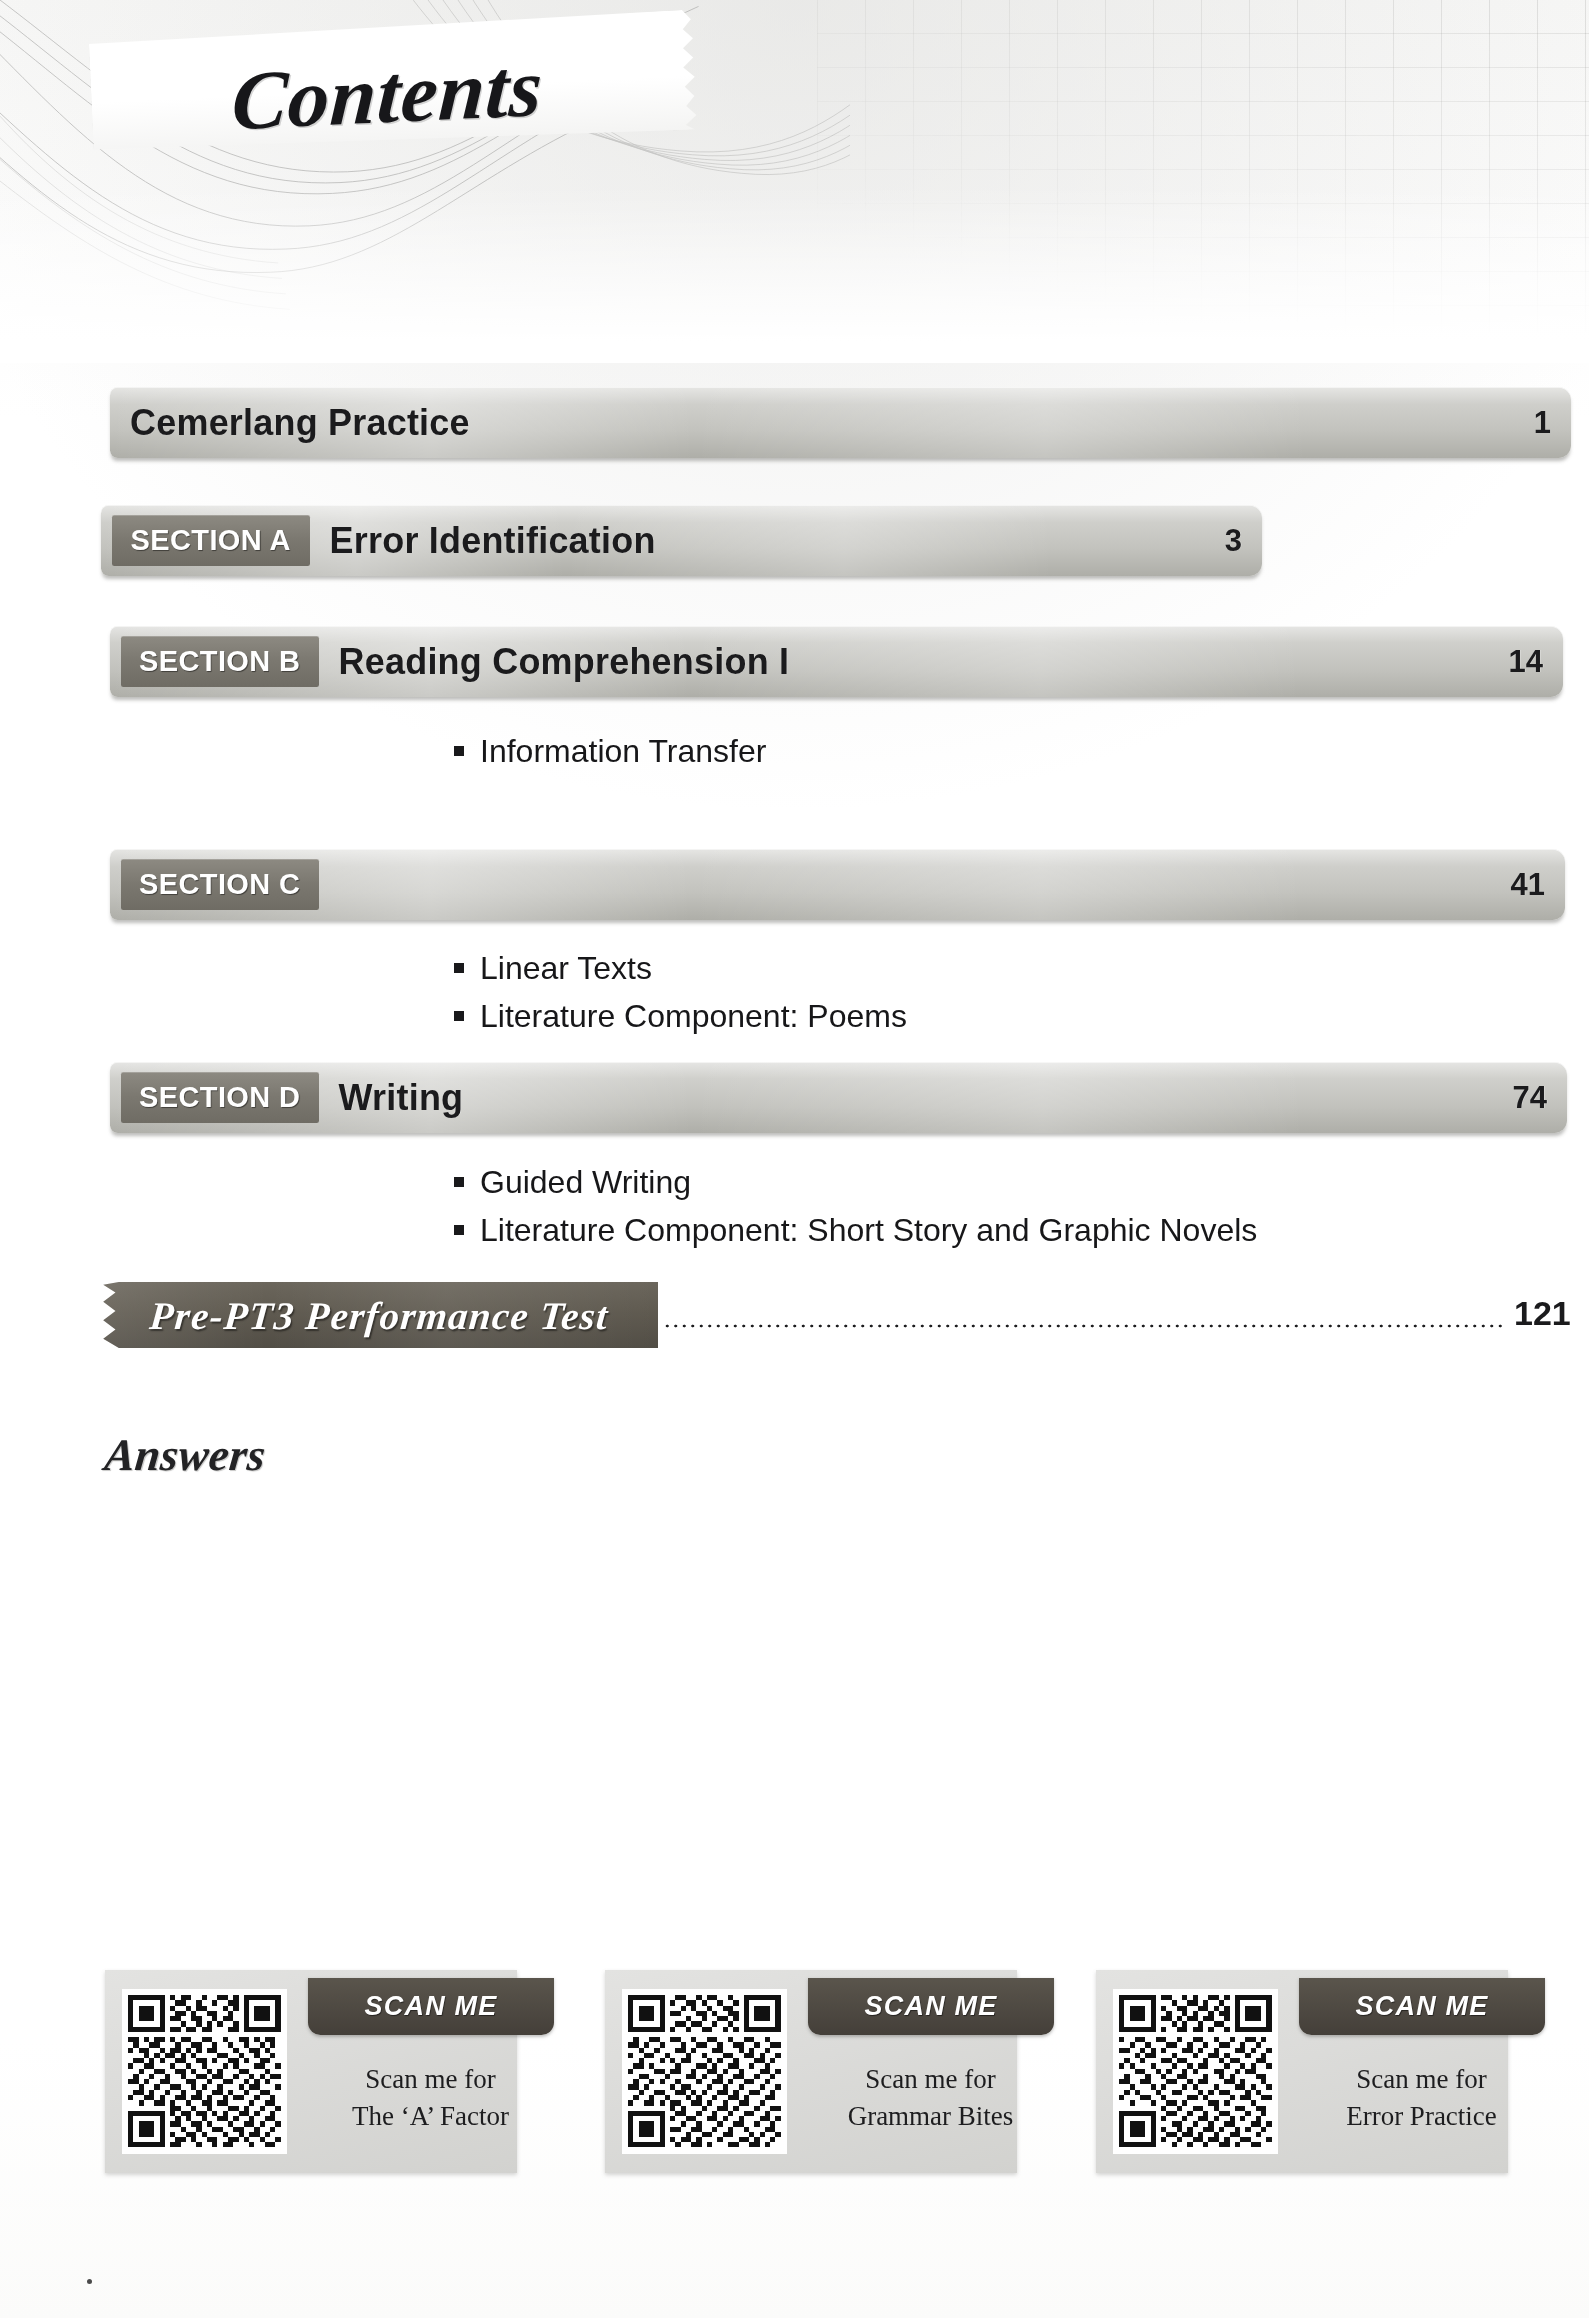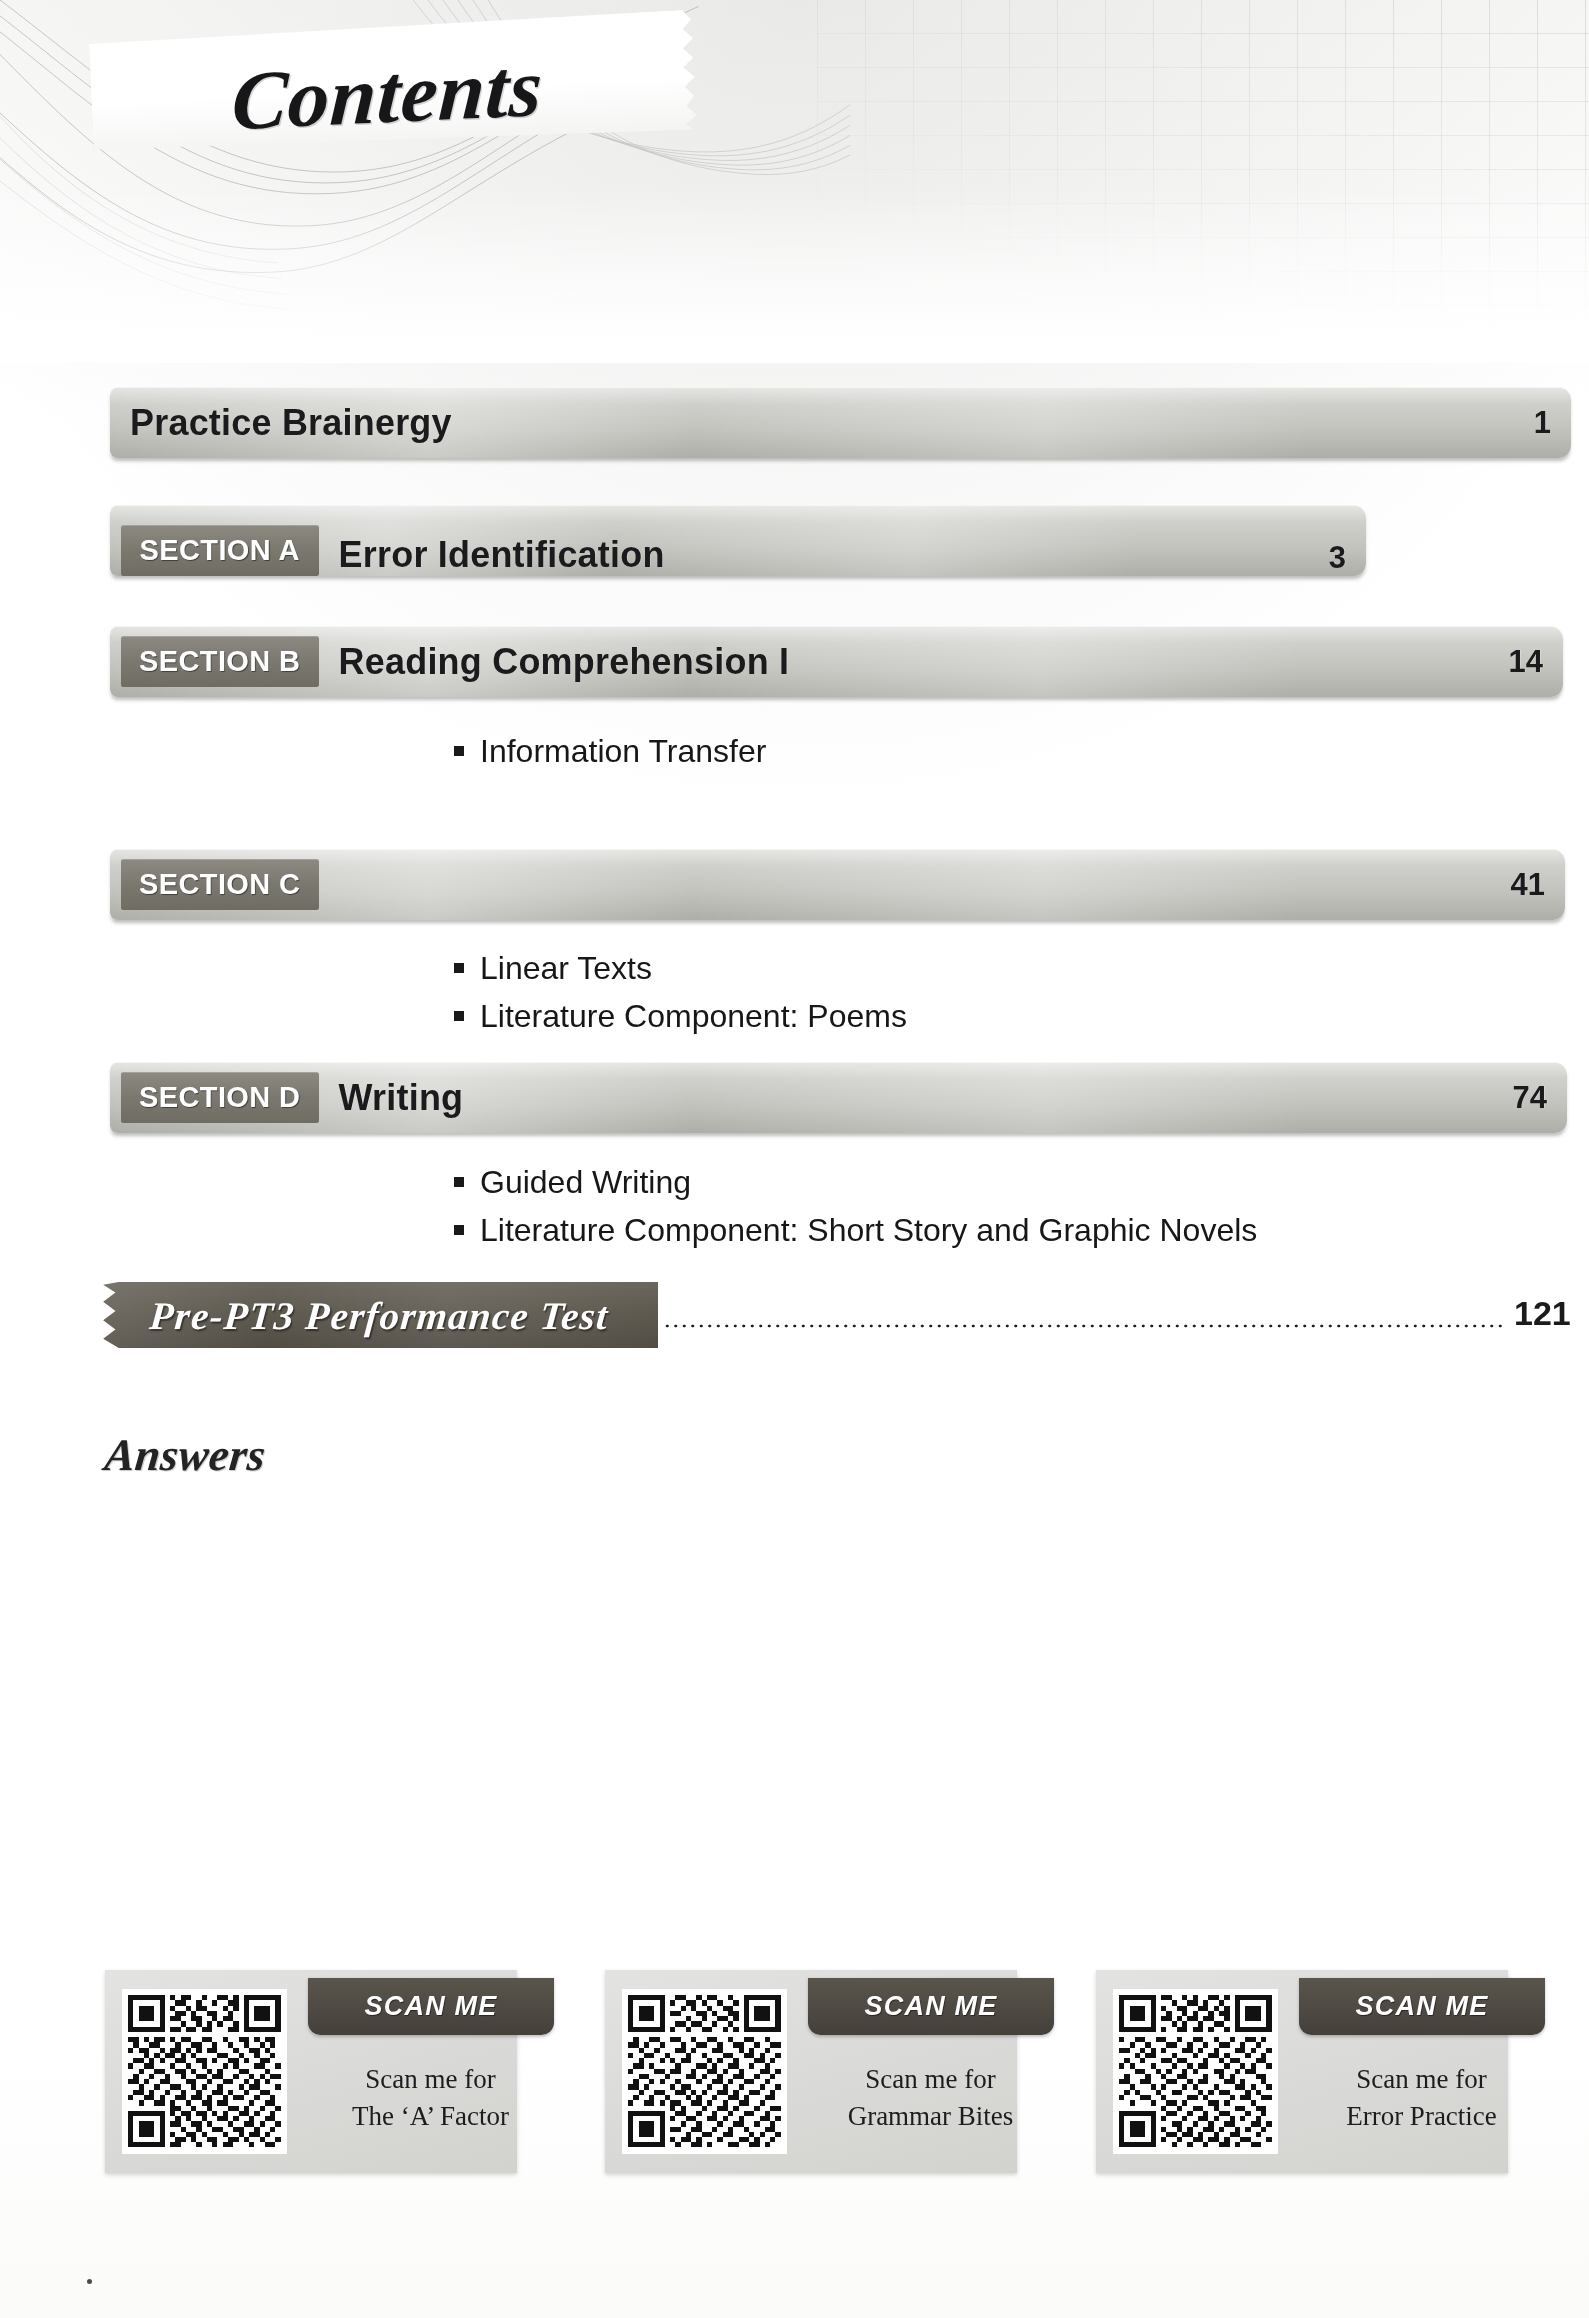--- a/index.html
+++ b/index.html
@@ -322,25 +322,25 @@
     </svg>
     <div class="fade-bottom"></div>
   </div>
 
   <div class="banner"></div>
   <div class="banner-title">Contents</div>
 
   <div class="toc">
 
     <div class="row-bar" style="left:110px; top:387px; width:1461px;">
-      <span class="row-title no-tag">Practice Brainergy</span>
+      <span class="row-title no-tag">Cemerlang Practice</span>
       <span class="row-page">1</span>
     </div>
 
-    <div class="row-bar" style="left:110px; top:505px; width:1256px;align-items:flex-end;">
+    <div class="row-bar" style="left:101px; top:505px; width:1161px;">
       <span class="section-tag">SECTION A</span>
       <span class="row-title with-tag">Error Identification</span>
       <span class="row-page">3</span>
     </div>
 
     <div class="row-bar" style="left:110px; top:626px; width:1453px;">
       <span class="section-tag">SECTION B</span>
       <span class="row-title with-tag">Reading Comprehension I</span>
       <span class="row-page">14</span>
     </div>

